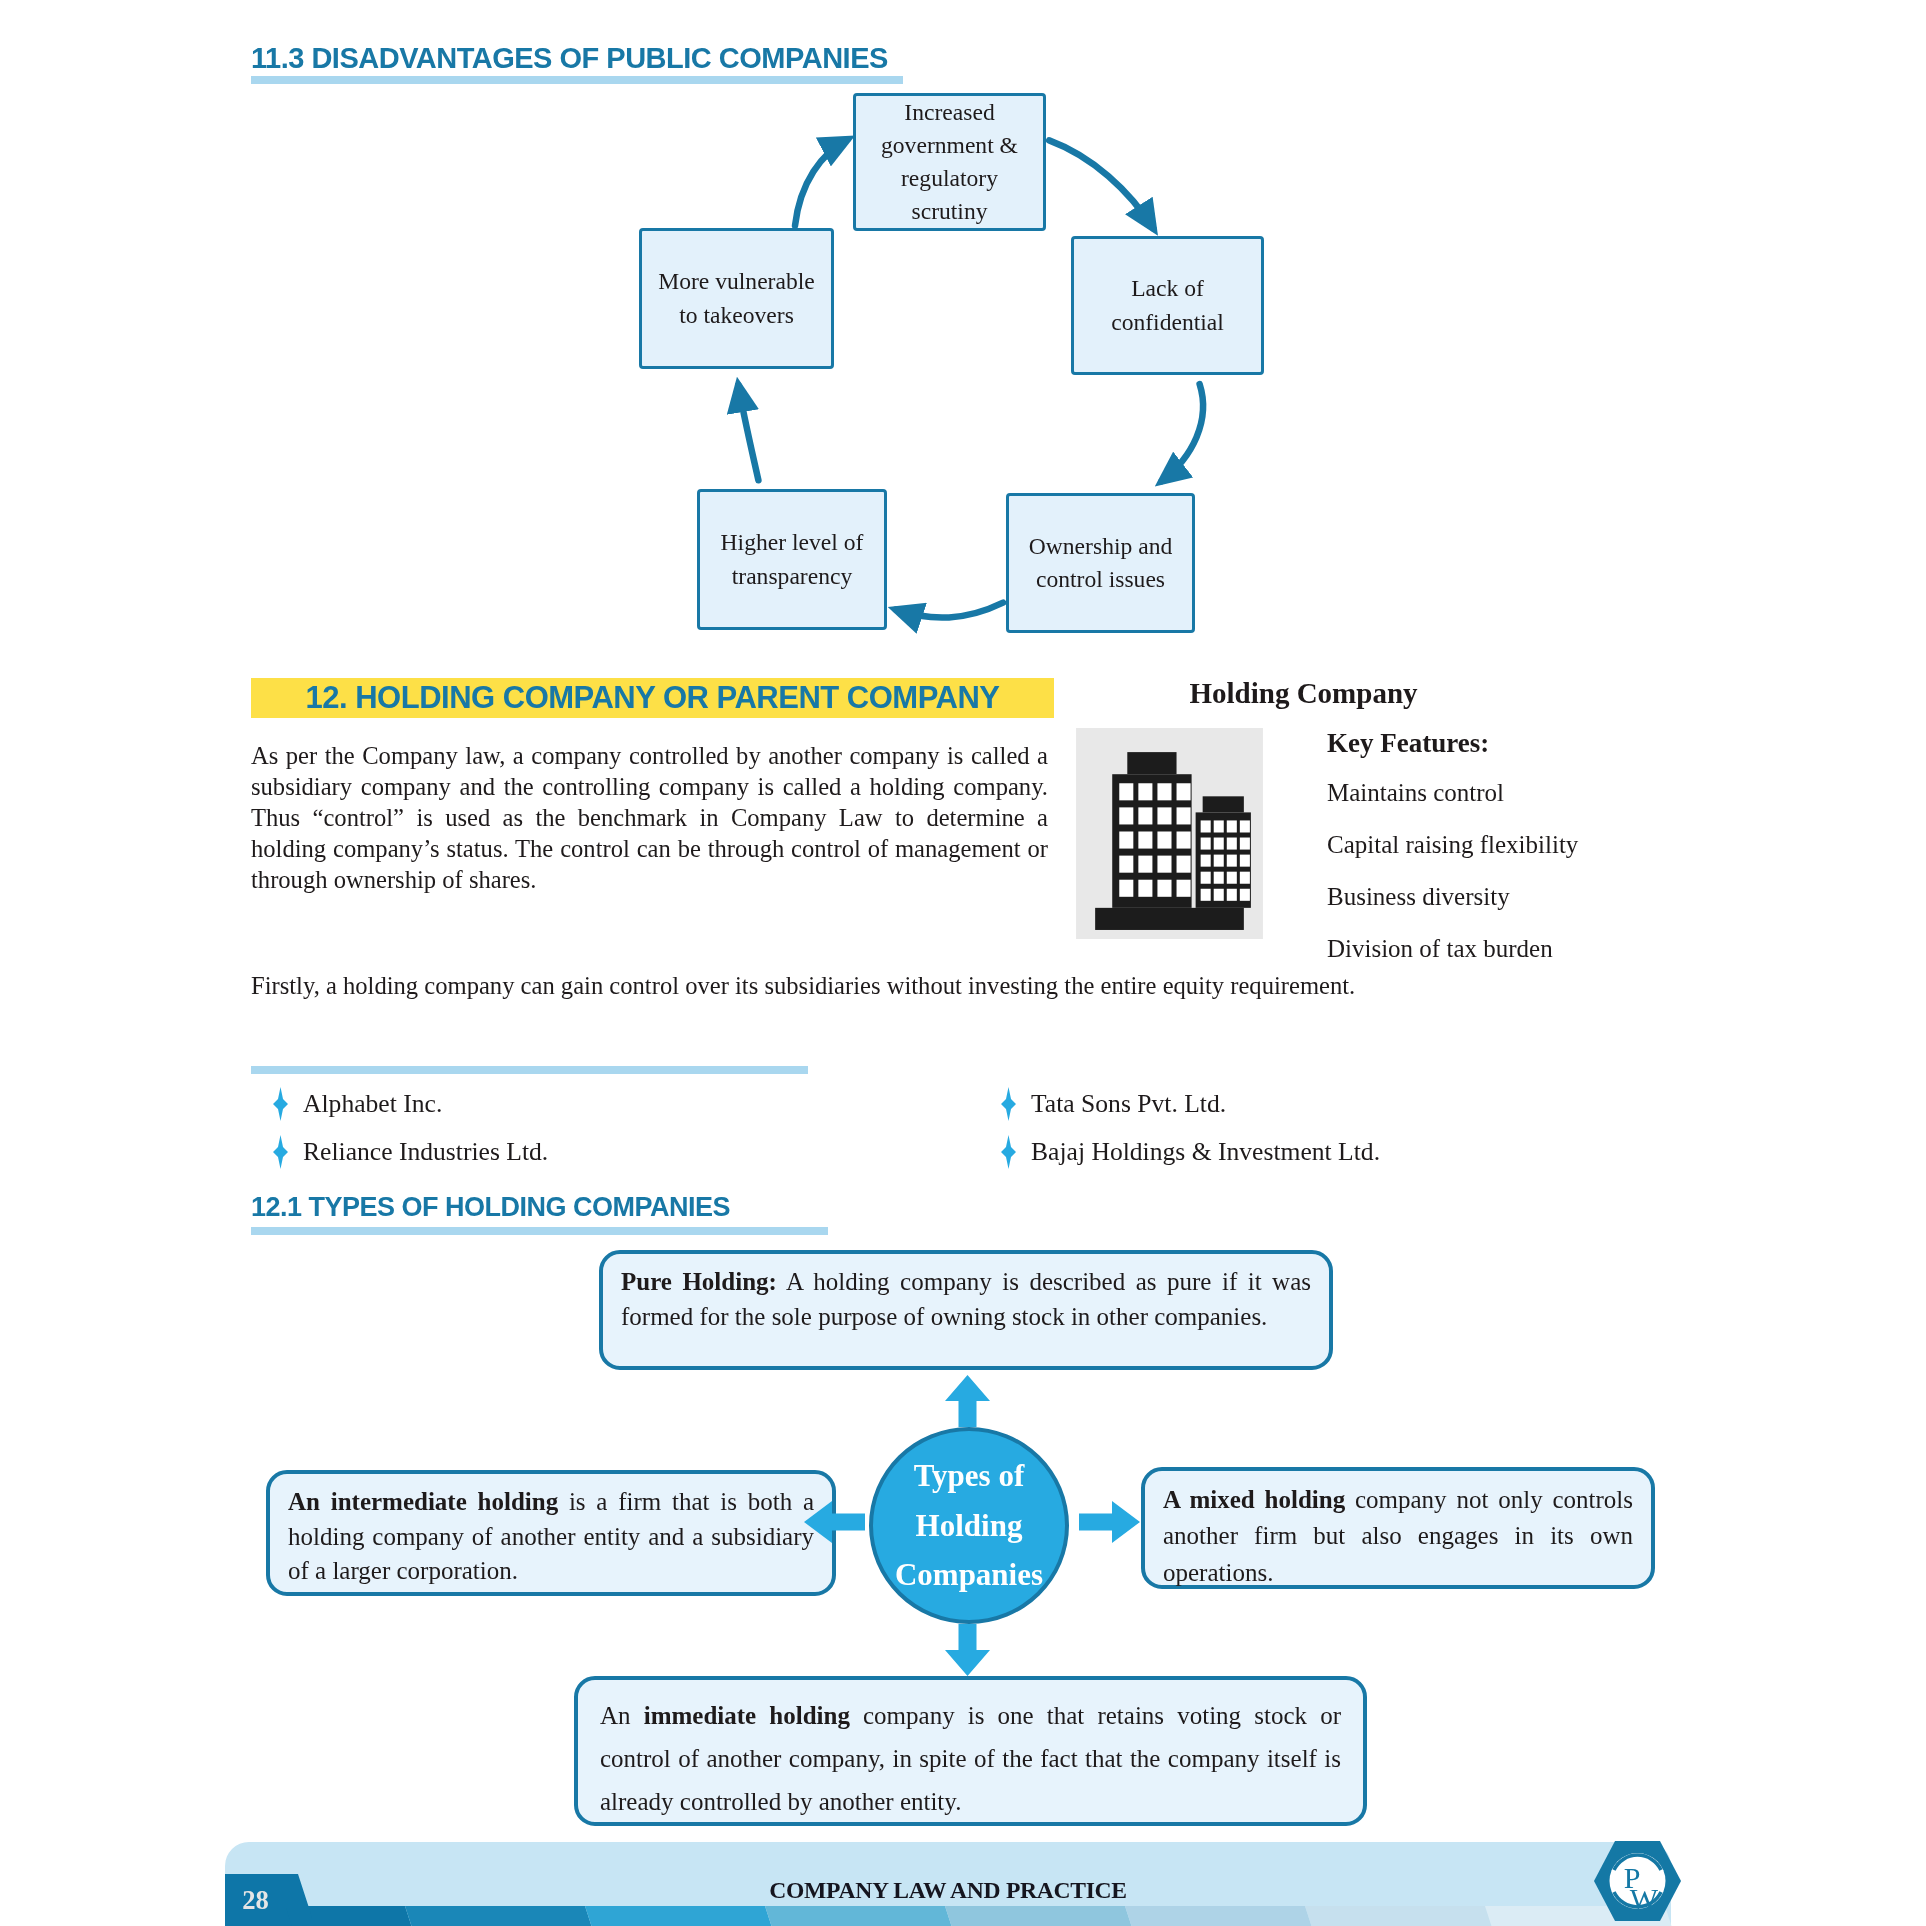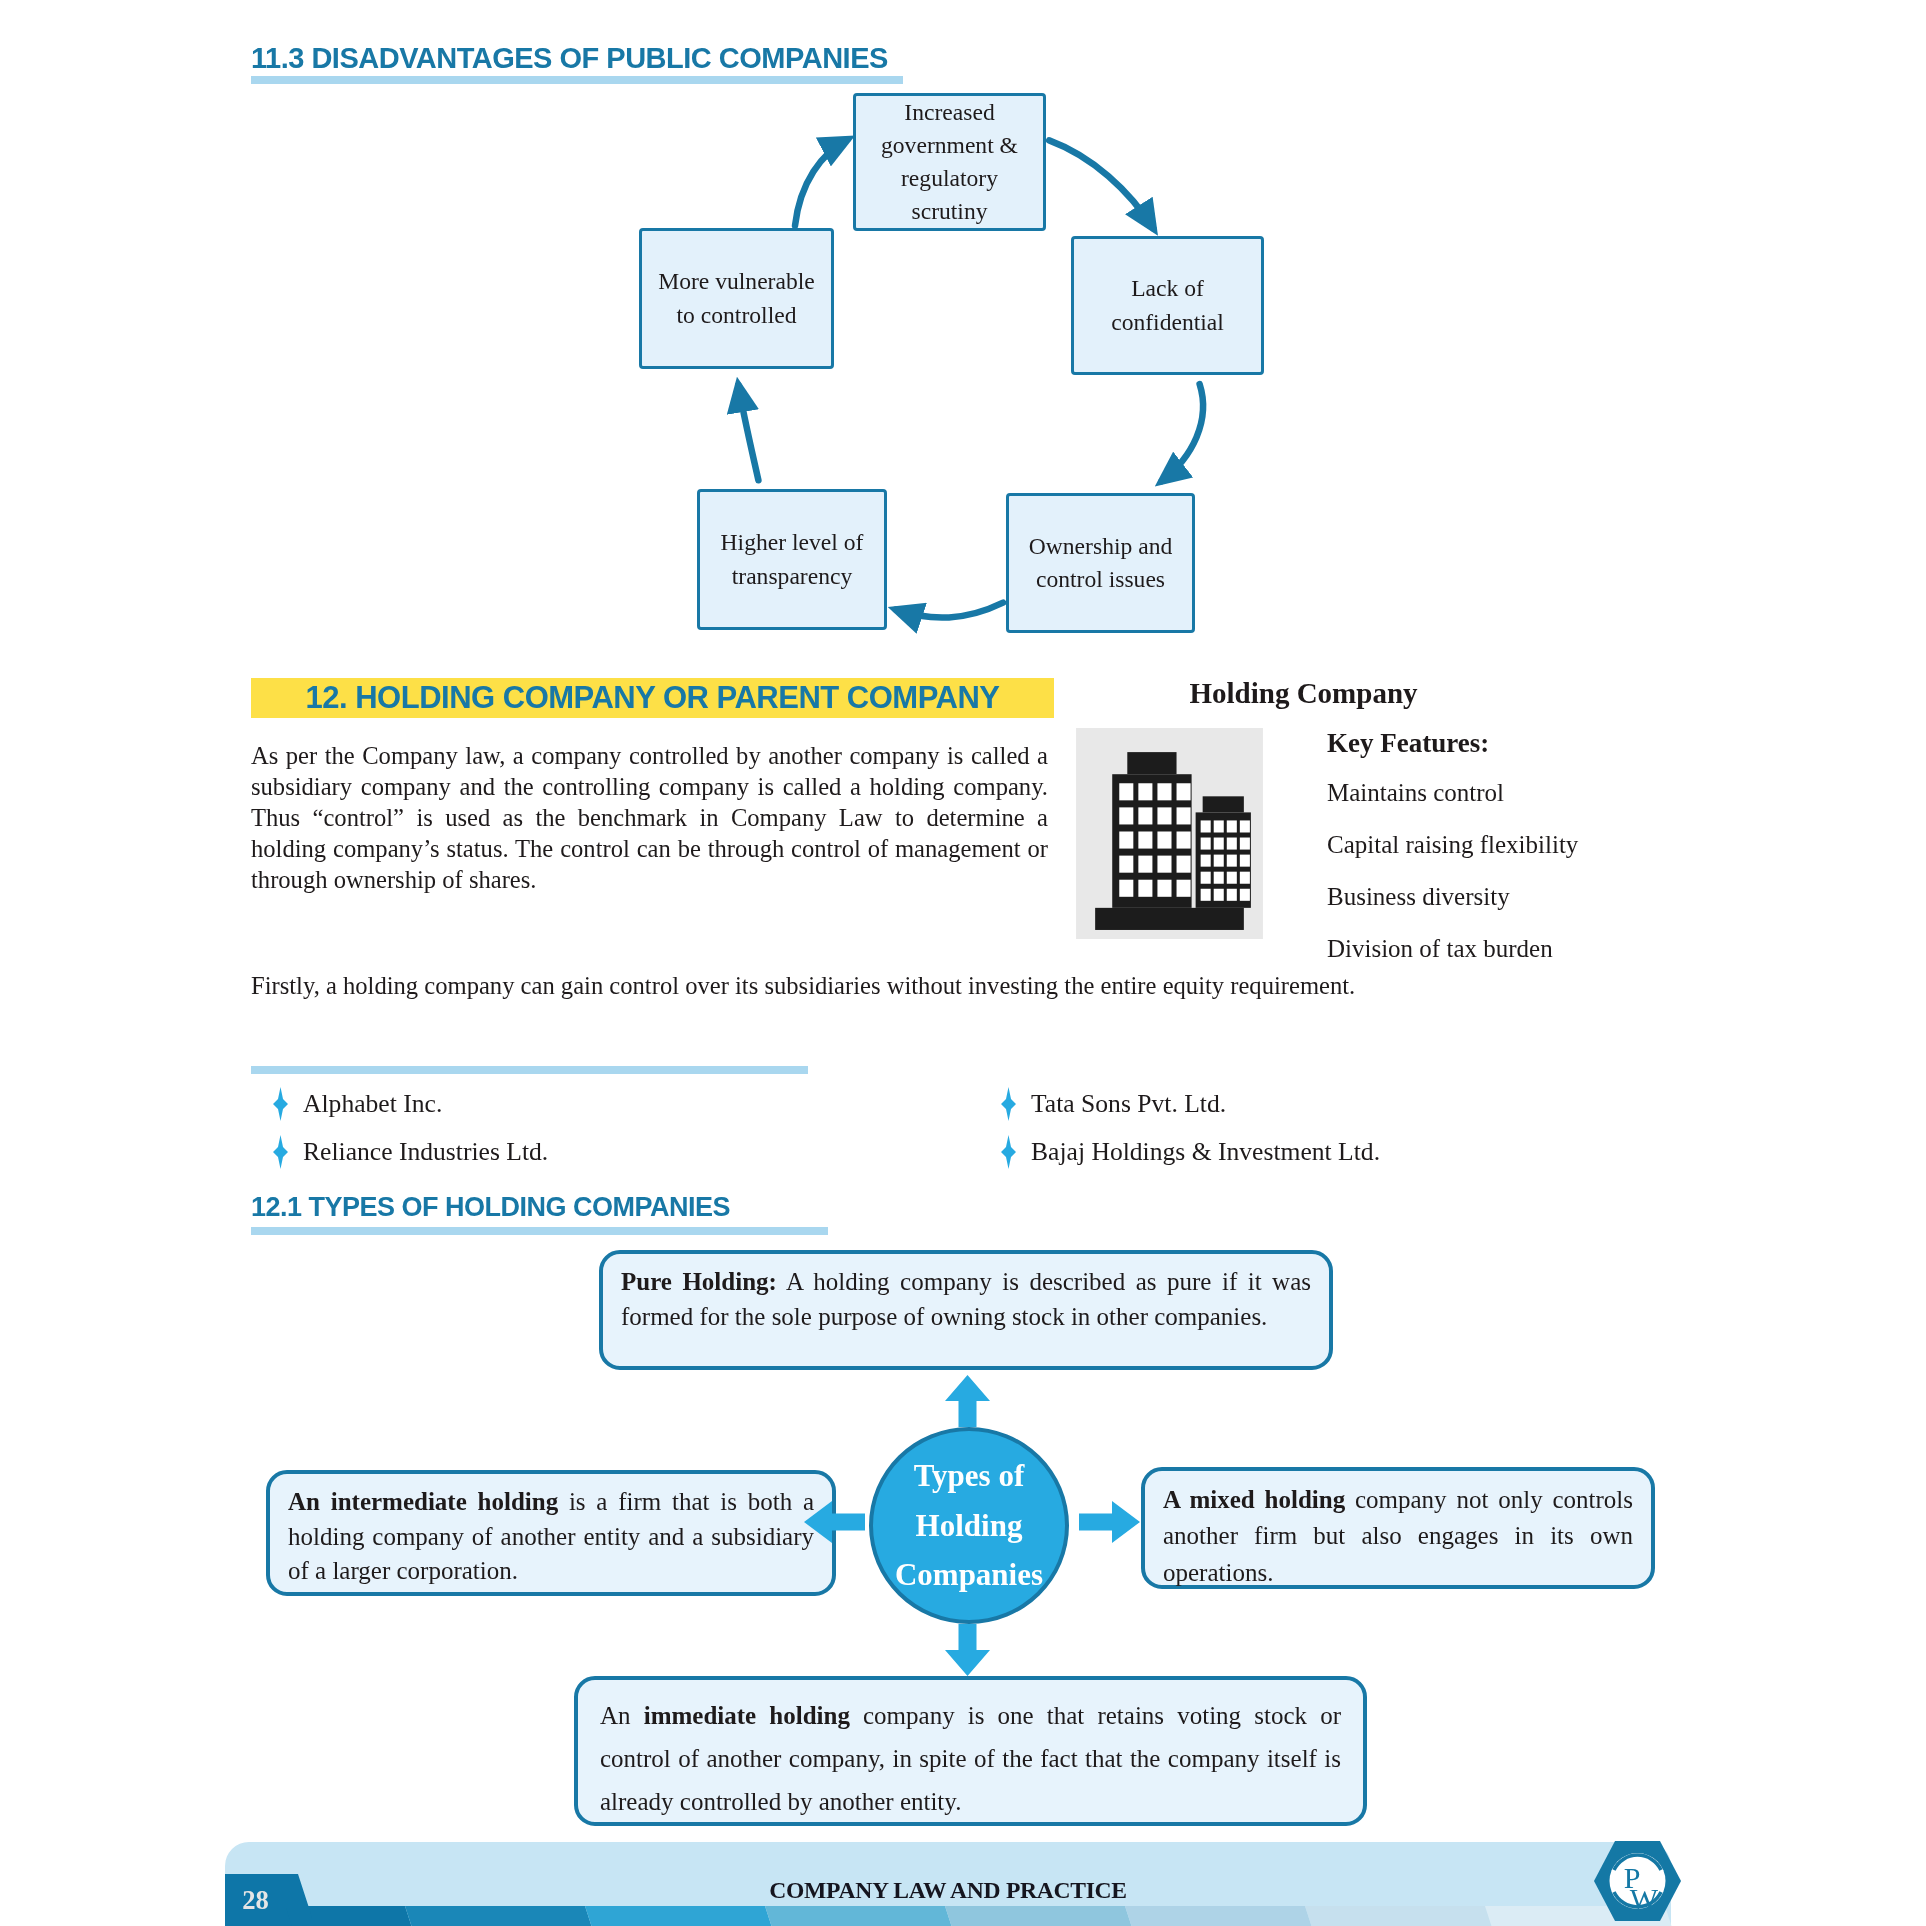--- a/index.html
+++ b/index.html
@@ -118,21 +118,21 @@
 
 <div id="page">
 
   <div id="sec11-heading" class="h-teal">11.3 DISADVANTAGES OF PUBLIC COMPANIES</div>
   <div id="sec11-underline" class="h-underline"></div>
 
   <div id="cyc-top" class="cyc-box">
     <span>Increased government &amp; regulatory scrutiny</span>
   </div>
   <div id="cyc-left" class="cyc-box">
-    <span>More vulnerable to controlled</span>
+    <span>More vulnerable to takeovers</span>
   </div>
   <div id="cyc-right" class="cyc-box">
     <span>Lack of confidential</span>
   </div>
   <div id="cyc-bottom-left" class="cyc-box">
     <span>Higher level of transparency</span>
   </div>
   <div id="cyc-bottom-right" class="cyc-box">
     <span>Ownership and control issues</span>
   </div>

